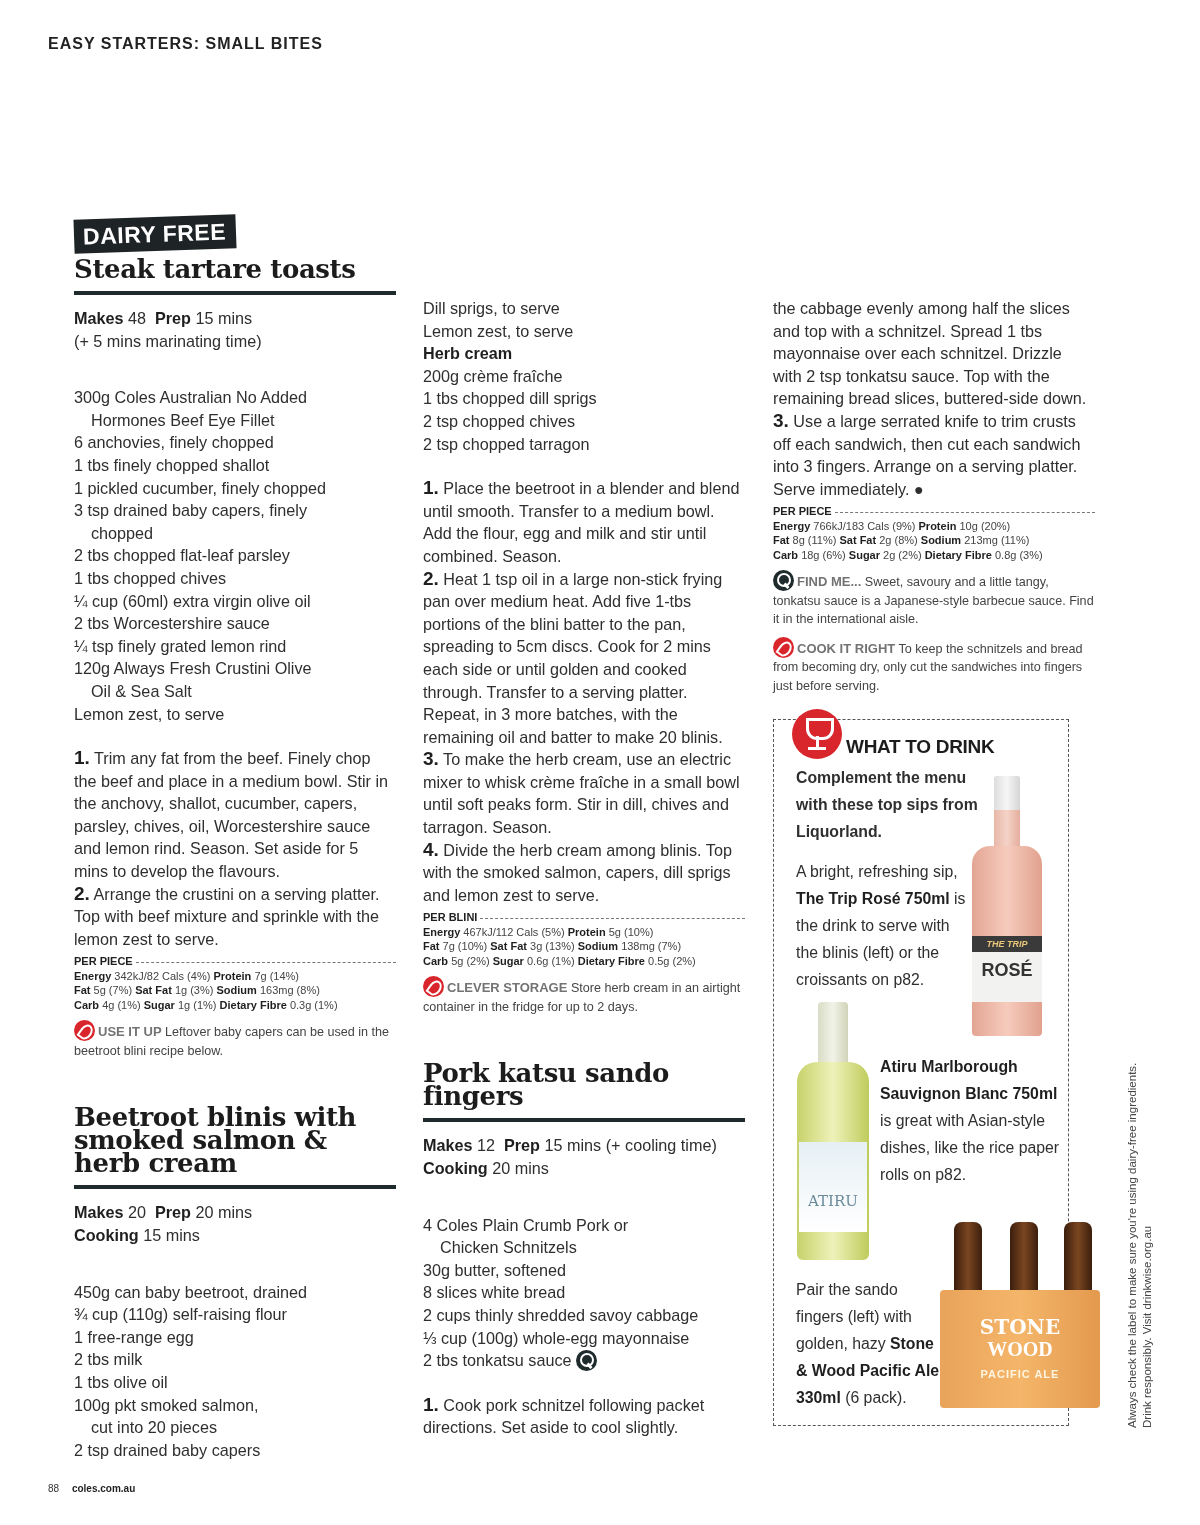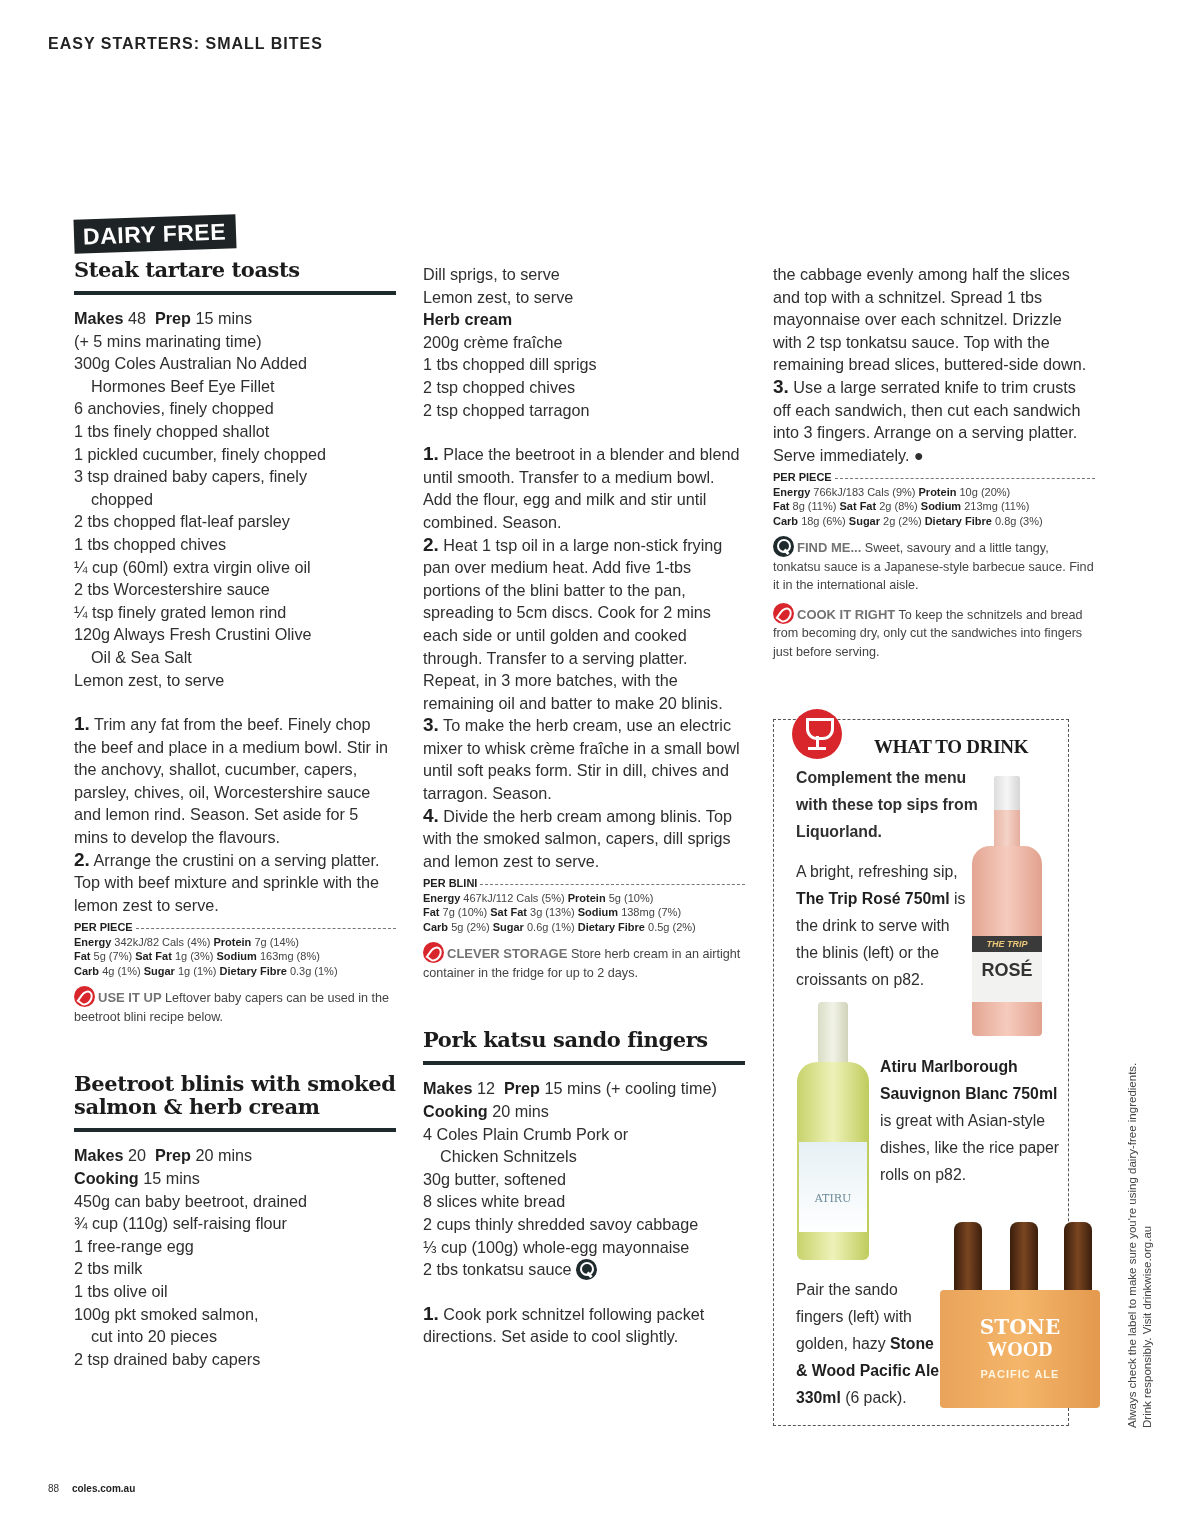--- a/index.html
+++ b/index.html
@@ -6,26 +6,26 @@
   html, body { width: 1200px; height: 1525px; background: #ffffff; overflow: hidden; }
   body { position: relative; font-family: "Liberation Sans", sans-serif; color: #2a2a2a; }
 
   .section-label { position: absolute; left: 48px; top: 35px; font-size: 16px; font-weight: bold; letter-spacing: 1px; color: #222; }
 
   .col { position: absolute; top: 0; }
   .col1 { left: 74px; width: 322px; }
   .col2 { left: 423px; width: 322px; }
   .col3 { left: 773px; width: 322px; }
 
-  .body-text { font-size: 16.2px; line-height: 22.6px; color: #2f2f2f; }
+  .body-text { font-size: 16.2px; line-height: 22.6px; color: #2f2f2f; margin-top: 34px; }
   .bold { font-weight: bold; color: #1f1f1f; }
 
   .badge { position: absolute; left: 74px; top: 217px; background: #1e2426; color: #fff; font-size: 23px; font-weight: bold; padding: 4px 10px 3px 9px; transform: rotate(-2deg); letter-spacing: 0.5px; }
 
-  .recipe-title { font-family: "DejaVu Serif", serif; font-weight: bold; font-size: 21px; line-height: 23px; color: #1c1c1c; letter-spacing: -0.4px; }
+  .recipe-title { font-family: "DejaVu Serif", serif; font-weight: bold; font-size: 26px; line-height: 23px; color: #1c1c1c; letter-spacing: -0.4px; }
   .rule { height: 4px; background: #1f2a2c; margin-top: 10px; }
 
   .meta { margin-top: 12px; }
   .ing { }
   .ing li { list-style: none; }
   .ing .indent { padding-left: 17px; }
 
   .steps { margin-top: 22px; }
   .steps p { margin: 0; }
   .num { font-weight: bold; font-size: 19px; color: #1f1f1f; }
@@ -42,35 +42,35 @@
   .tip-icon.red::after { content: ""; position: absolute; left: 6px; top: 4px; width: 8px; height: 12px; border: 2px solid #fff; border-radius: 50% 50% 50% 0; transform: rotate(35deg); }
   .tip-icon.dark { background: #1f2a2c; }
   .tip-icon.dark::before { content: ""; position: absolute; left: 4px; top: 3px; width: 10px; height: 10px; border: 2.5px solid #fff; border-radius: 50%; }
   .tip-icon.dark::after { content: ""; position: absolute; left: 12px; top: 13px; width: 2.5px; height: 6px; background: #fff; transform: rotate(-40deg); }
 
   .drink-box { position: absolute; left: 773px; top: 719px; width: 296px; height: 707px; border: 1.5px dashed #555; }
   .drink-icon { position: absolute; left: 792px; top: 709px; width: 50px; height: 50px; border-radius: 50%; background: #d9262c; }
   .drink-icon::before { content: ""; position: absolute; left: 14px; top: 9px; width: 22px; height: 16px; border: 3px solid #fff; border-top-width: 3px; border-radius: 0 0 11px 11px; }
   .drink-icon::after { content: ""; position: absolute; left: 24px; top: 27px; width: 3px; height: 11px; background: #fff; box-shadow: -6px 10px 0 -0px transparent; }
   .drink-icon .base { position: absolute; left: 16px; top: 38px; width: 18px; height: 3px; background: #fff; }
-  .drink-title { position: absolute; left: 846px; top: 736px; font-family: Liberation Serif, serif; font-weight: bold; font-size: 19px; color: #1c1c1c; letter-spacing: -0.3px; margin-left: 28px; }
+  .drink-title { position: absolute; left: 846px; top: 736px; font-family: Liberation Sans, sans-serif; font-weight: bold; font-size: 19px; color: #1c1c1c; letter-spacing: -0.3px; }
   .drink-text { position: absolute; font-size: 15.8px; line-height: 27px; color: #2f2f2f; }
 
   .bottle { position: absolute; }
   .rose-bottle { left: 972px; top: 776px; width: 70px; height: 260px; }
   .rose-neck { position: absolute; left: 22px; top: 0; width: 26px; height: 80px; background: linear-gradient(90deg,#e8b7a8,#f4d3c7,#e5ad9d); border-radius: 4px 4px 0 0; }
   .rose-cap { position: absolute; left: 22px; top: 0; width: 26px; height: 34px; background: linear-gradient(90deg,#ddd,#f6f6f6,#d5d5d5); border-radius: 3px 3px 0 0; }
   .rose-body { position: absolute; left: 0; top: 70px; width: 70px; height: 190px; background: linear-gradient(90deg,#e3a592,#f6cbbd,#e1a18d); border-radius: 18px 18px 4px 4px; }
   .rose-label-dark { position: absolute; left: 0; top: 160px; width: 70px; height: 16px; background: #3a3a3a; color: #e9c67a; font-size: 9px; font-weight: bold; font-style: italic; text-align: center; line-height: 16px; }
   .rose-label { position: absolute; left: 0; top: 176px; width: 70px; height: 50px; background: #f2f2f0; color: #333; font-size: 18px; font-weight: bold; text-align: center; line-height: 36px; }
 
   .white-bottle { left: 797px; top: 1002px; width: 72px; height: 258px; }
   .wb-neck { position: absolute; left: 21px; top: 0; width: 30px; height: 70px; background: linear-gradient(90deg,#d9dcc5,#f2f3e8,#d0d3b8); border-radius: 4px 4px 0 0; }
   .wb-body { position: absolute; left: 0; top: 60px; width: 72px; height: 198px; background: linear-gradient(90deg,#c7d26a,#eef2b9,#bfcc5c); border-radius: 20px 20px 6px 6px; }
-  .wb-label { position: absolute; left: 2px; top: 140px; width: 68px; height: 90px; background: linear-gradient(180deg,#e6f0f4,#ffffff); color: #6b8a99; font-family: "DejaVu Serif", serif; font-size: 11px; text-align: center; padding-top: 50px; }
+  .wb-label { position: absolute; left: 2px; top: 140px; width: 68px; height: 90px; background: linear-gradient(180deg,#e6f0f4,#ffffff); color: #6b8a99; font-family: "DejaVu Serif", serif; font-size: 15px; text-align: center; padding-top: 50px; }
 
   .beer-pack { position: absolute; left: 940px; top: 1222px; width: 160px; height: 200px; }
   .beer-neck { position: absolute; top: 0; width: 28px; height: 80px; background: linear-gradient(90deg,#3b1e0c,#7a4621,#3b1e0c); border-radius: 8px 8px 0 0; }
   .beer-box { position: absolute; left: 0; top: 68px; width: 160px; height: 118px; background: linear-gradient(90deg,#e9a35a,#f4b66a,#e3994e); border-radius: 4px; text-align: center; color: #fff; }
   .beer-box .brand { font-family: "DejaVu Serif", serif; font-weight: bold; font-size: 20px; line-height: 22px; margin-top: 26px; }
   .beer-box .sub { font-size: 11px; font-weight: bold; letter-spacing: 1px; margin-top: 8px; color: #fff4e0; }
 
   .side-note { position: absolute; left: 1125px; top: 1428px; width: 440px; transform-origin: 0 0; transform: rotate(-90deg); font-size: 11.5px; line-height: 15px; color: #444; }
 
   .footer { position: absolute; left: 48px; top: 1483px; font-size: 10px; color: #333; }

